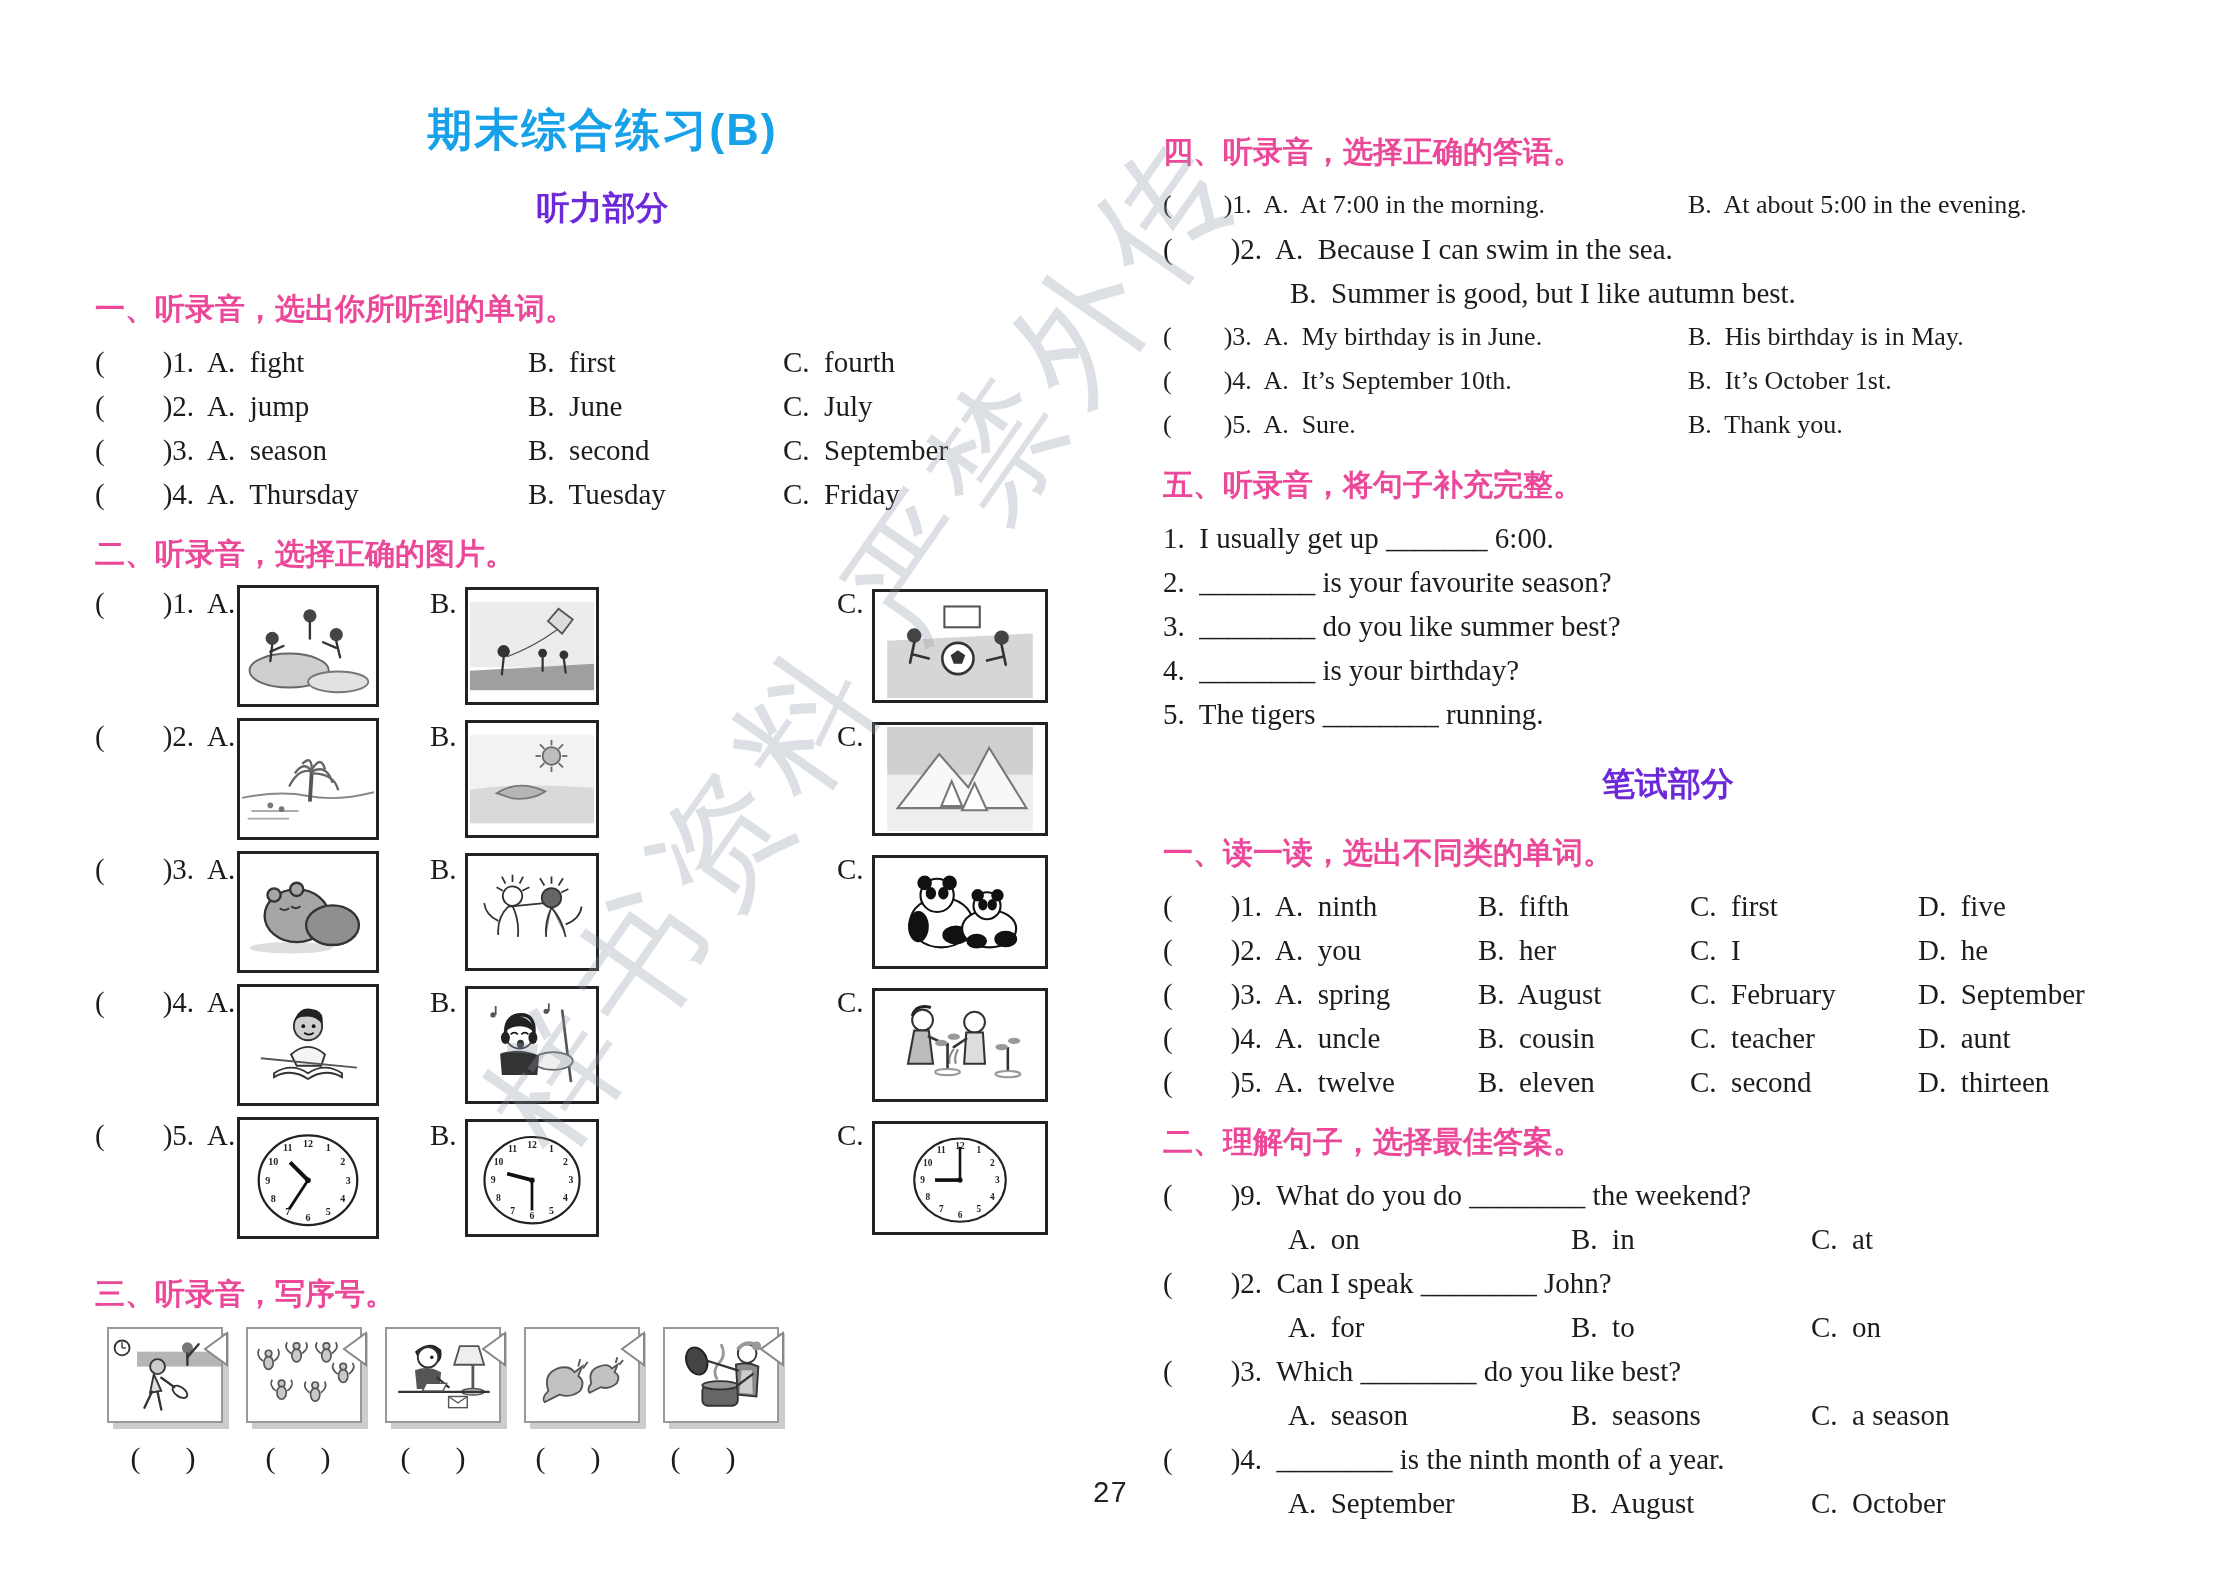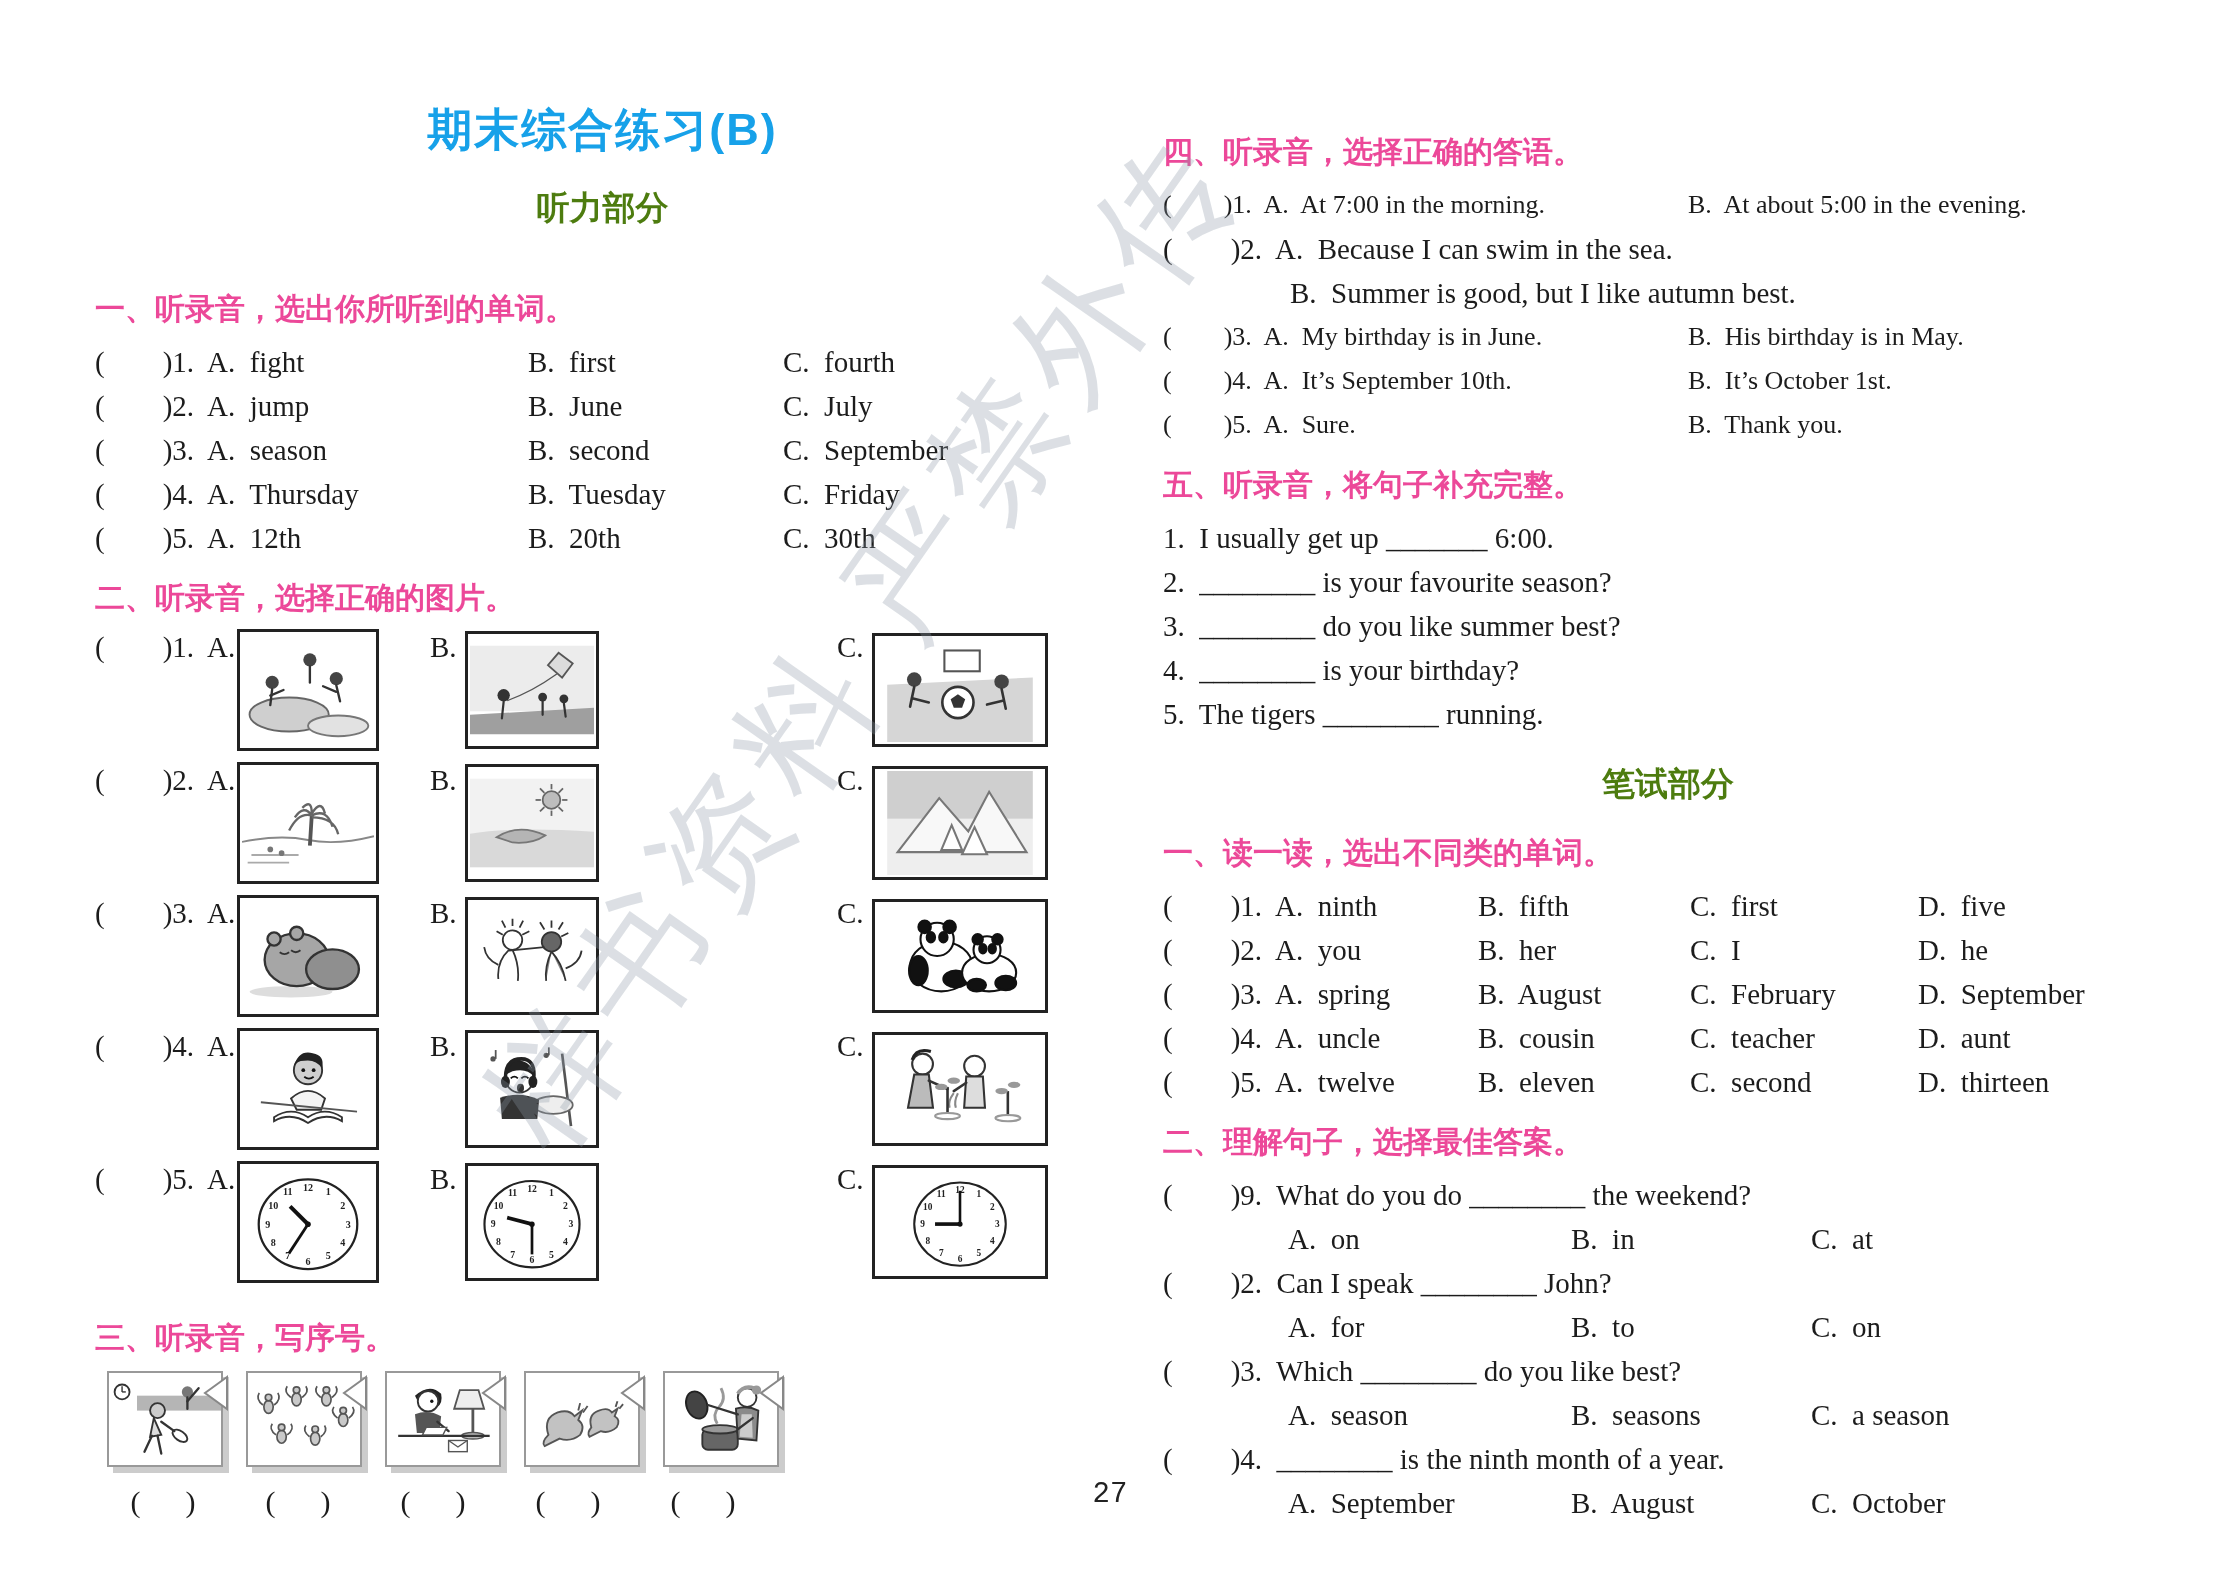--- a/index.html
+++ b/index.html
@@ -4,21 +4,21 @@
 <style>
   html,body{margin:0;padding:0;}
   body{background:#ffffff;font-family:"Liberation Serif", serif;}
   .page{position:relative;width:2220px;height:1571px;background:#fff;overflow:hidden;color:#1c1c1c;}
   .col{position:absolute;top:90px;}
   .l-col{left:95px;width:1015px;}
   .r-col{left:1163px;width:1010px;}
   .page-title{ text-align:center;font-family:"Liberation Sans",sans-serif;font-weight:bold;
     font-size:45px;color:#17a1e9;margin-top:10px;letter-spacing:2px;}
   .part-title{ text-align:center;font-family:"Liberation Sans",sans-serif;font-weight:bold;
-    font-size:33px;color:#4d7c0f;margin-top:26px;}
+    font-size:33px;color:#6d28d9;margin-top:26px;}
   .sec-head{ font-family:"Liberation Sans",sans-serif;font-weight:bold;font-size:30px;
     color:#ec4899;margin:18px 0 10px 0;}
   .mt-big{margin-top:58px;}
   .prow{display:grid;grid-template-columns:433px 255px 1fr;font-size:29px;line-height:44px;white-space:pre;}
   .prow4{display:grid;grid-template-columns:315px 212px 228px 1fr;font-size:29px;line-height:44px;white-space:pre;}
   .prow2{display:grid;grid-template-columns:525px 1fr;font-size:26px;line-height:44px;white-space:pre;}
   .pline{font-size:29px;line-height:44px;white-space:pre;}
   .indent-b{margin-left:127px;}
   .optline{display:grid;grid-template-columns:283px 240px 1fr;padding-left:125px;font-size:29px;line-height:44px;white-space:pre;}
   .pic-row{position:relative;height:133px;font-size:29px;}
@@ -71,25 +71,20 @@
     <div class="prow">
       <span>(        )3.  A.  season</span>
       <span>B.  second</span>
       <span>C.  September</span>
     </div>
     <div class="prow">
       <span>(        )4.  A.  Thursday</span>
       <span>B.  Tuesday</span>
       <span>C.  Friday</span>
     </div>
-    <div class="prow">
-      <span>(        )5.  A.  12th</span>
-      <span>B.  20th</span>
-      <span>C.  30th</span>
-    </div>
 
     <div class="sec-head">二、听录音，选择正确的图片。</div>
 
     <div class="pic-row">
       <span class="lead">(        )1.  A.</span>
       <div class="img-box imgA" title="children climbing rocks">
         <svg viewBox="0 0 140 100">
             <ellipse cx="50" cy="76" rx="42" ry="18" fill="#cfcfcf" stroke="#666" stroke-width="2"></ellipse>
             <ellipse cx="102" cy="88" rx="32" ry="11" fill="#e2e2e2" stroke="#777" stroke-width="2"></ellipse>
             <circle cx="32" cy="42" r="7" fill="#444"></circle>

